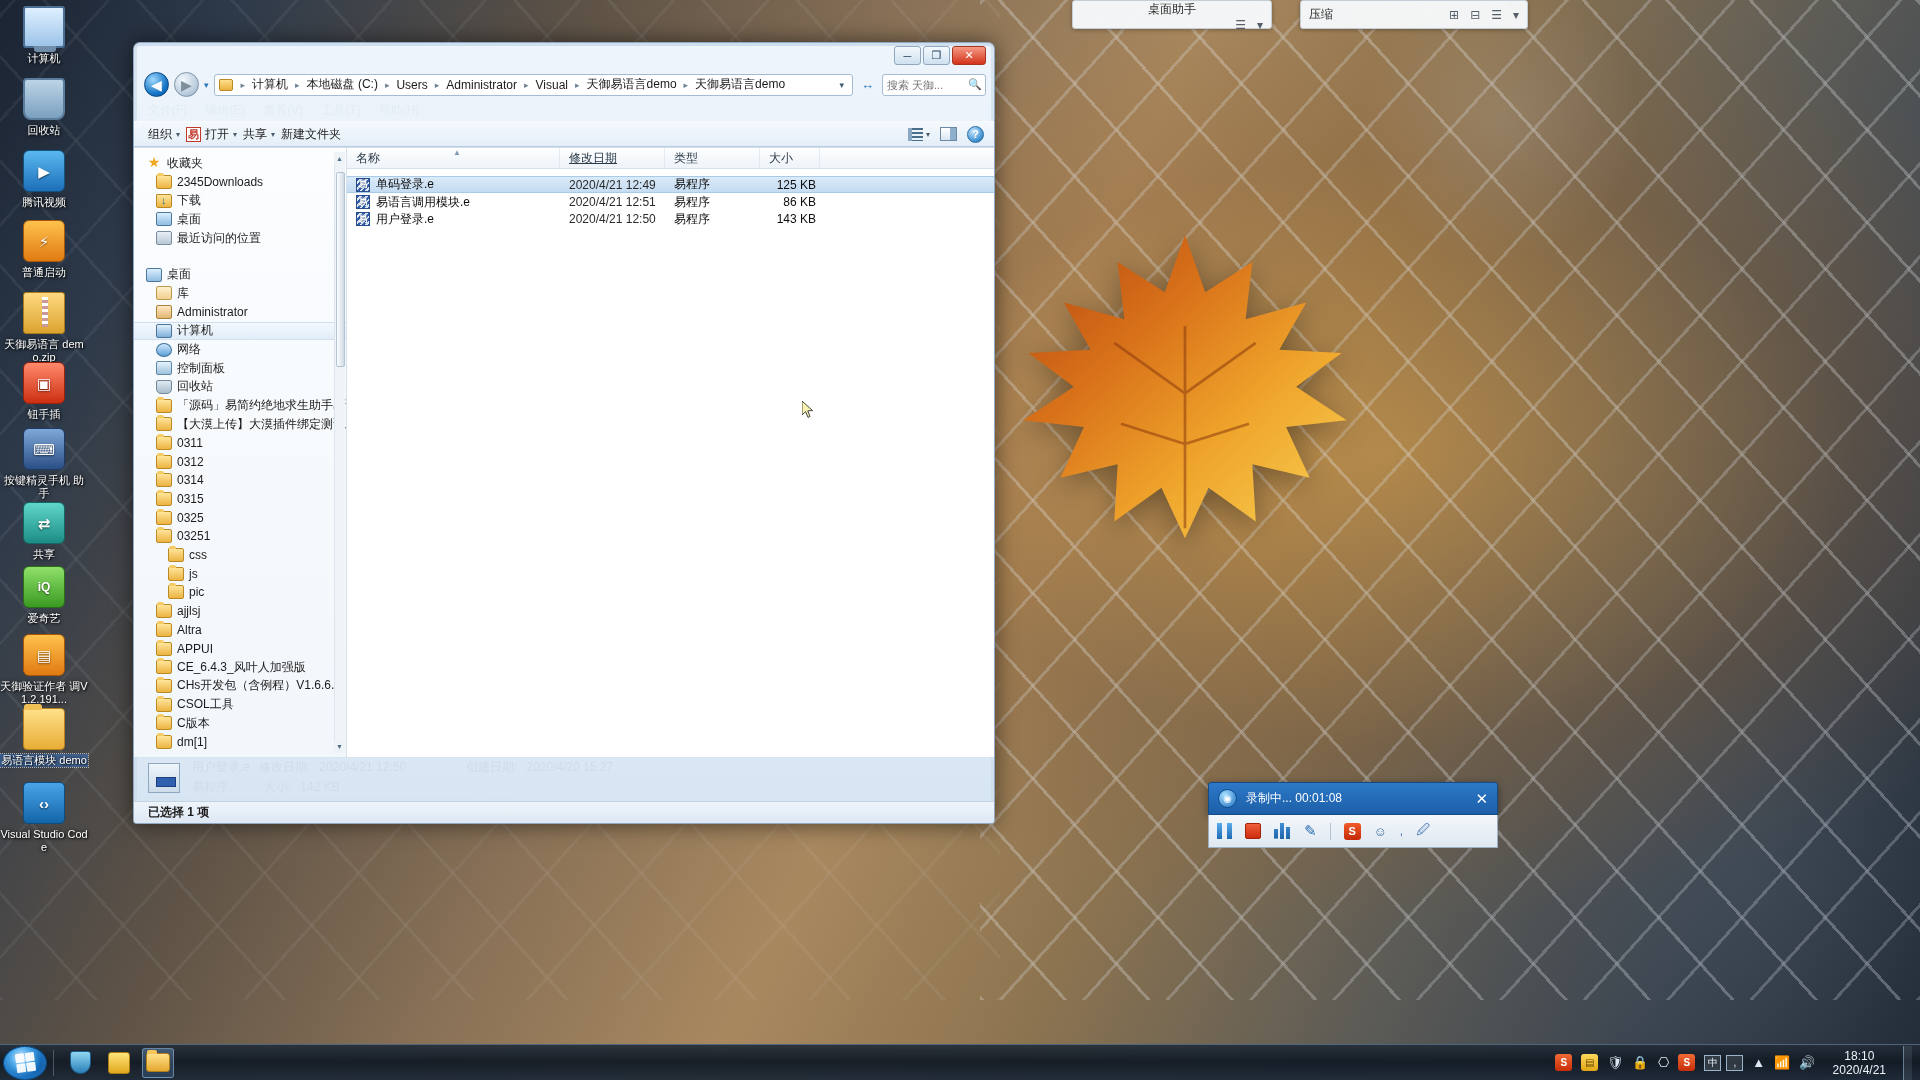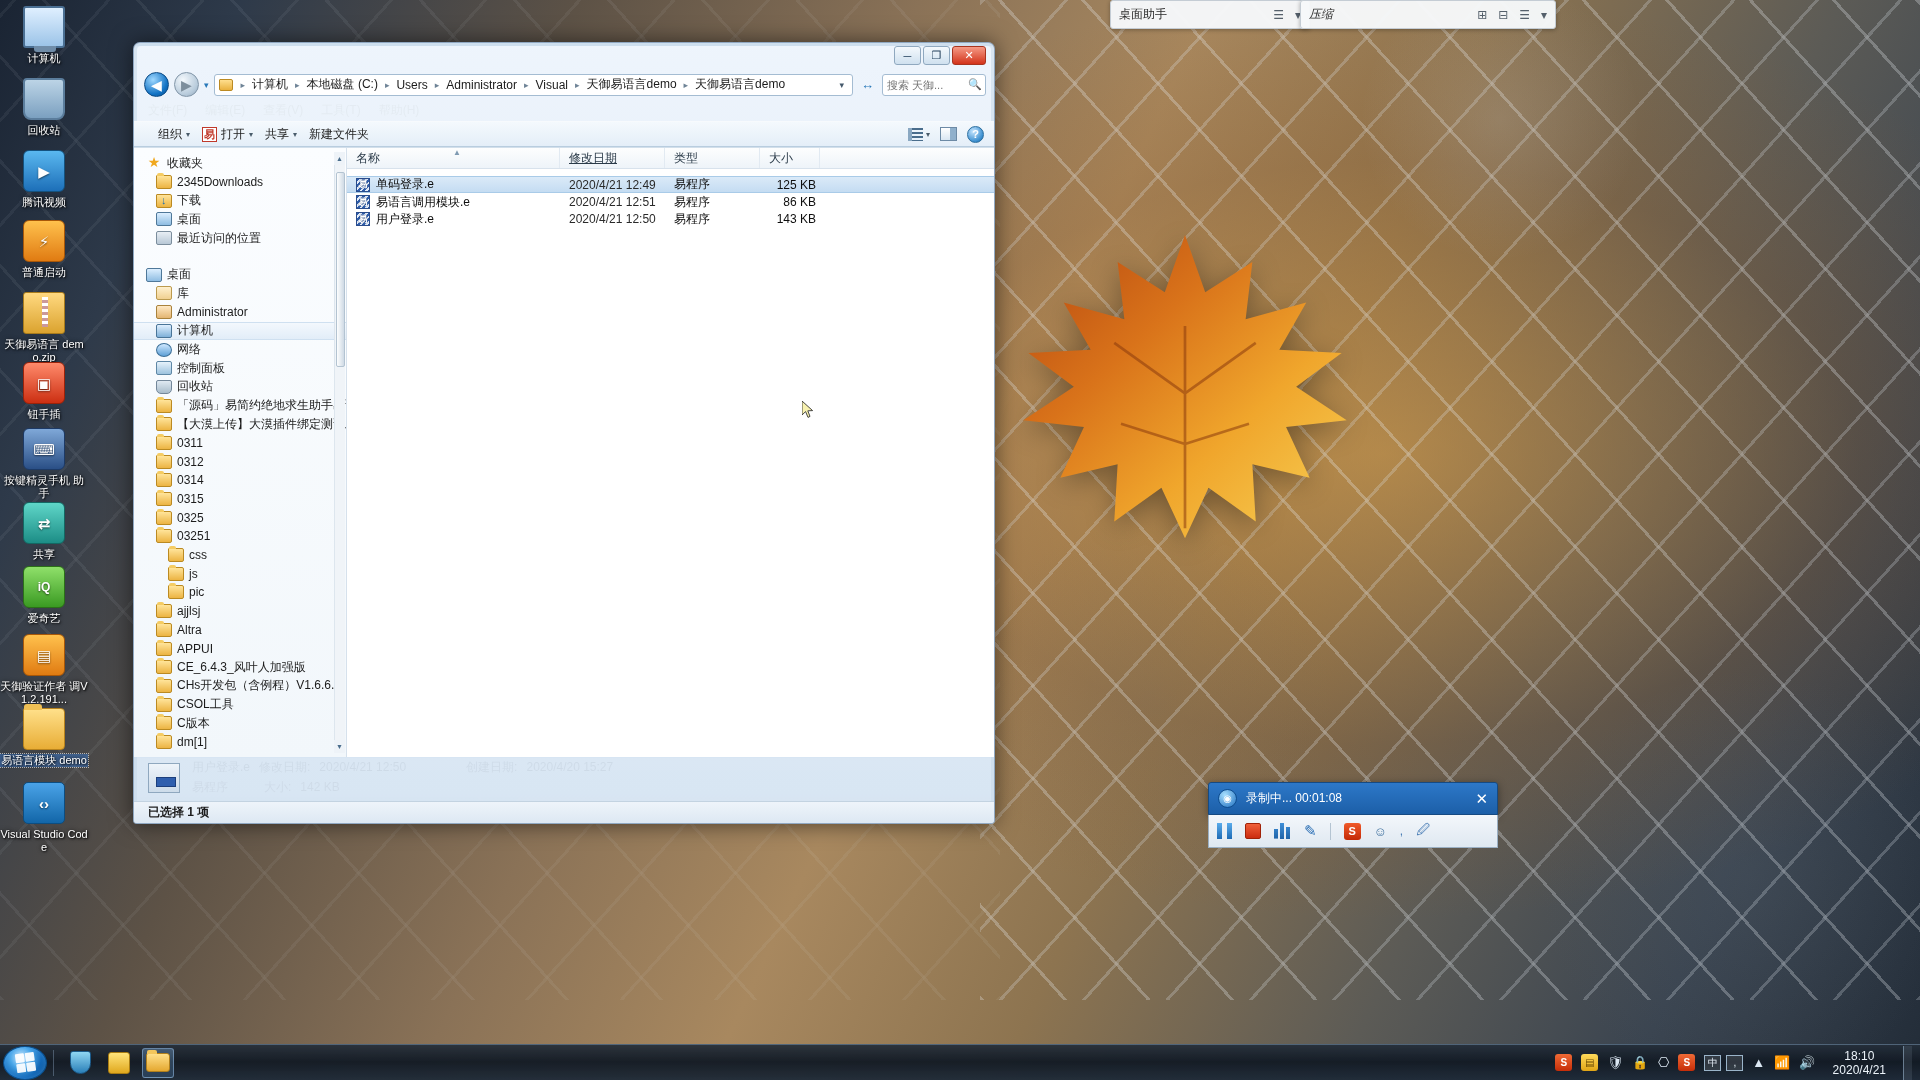--- a/index.html
+++ b/index.html
@@ -119,21 +119,21 @@
     width: 104px; height: 22px; background:#fff; border:1px solid #a4bcd2; border-radius:3px;
     display:flex; align-items:center; padding:0 4px; gap:3px;
   }
   .searchbox input { border:0; outline:0; width:78px; font-size:11px; color:#9aa3ab; font-family: inherit; background: transparent;}
   .srch-ico { color:#3c6d9c; font-size:11px; }
 
   .menubar { height: 22px; display:flex; align-items:center; padding-left:14px; gap:18px; font-size:12px; color:#1d1d1d; }
   .menubar span { cursor:pointer; }
 
   .toolbar {
-    height: 26px; display:flex; align-items:center; padding-left:24px; gap:12px; font-size:12px; color:#1d1d1d;
+    height: 26px; display:flex; align-items:center; padding-left:14px; gap:6px; font-size:12px; color:#1d1d1d;
     border-top: 1px solid rgba(255,255,255,0.7);
     background: linear-gradient(#f4f9fd, #e4eef8);
     border-bottom: 1px solid #b9cddf;
     position: relative;
   }
   .tbitem { display:flex; align-items:center; gap:4px; cursor:pointer; }
   .caret { font-size:8px; color:#4a5c6b; }
   .eicon { width:15px; height:15px; background:#fff; border:1px solid #c0392b; display:flex; align-items:center; justify-content:center;
     color:#c0392b; font-size:11px; font-weight:bold; line-height:1;}
   .tb-right { position:absolute; right: 10px; display:flex; align-items:center; gap:10px; }
@@ -220,22 +220,22 @@
     background: linear-gradient(#eef4fa,#dde8f3); border-top:1px solid #c3d3e1;
     display:flex; align-items:center; padding-left:14px; font-size:12px; color:#1c1c1c;font-weight:bold;
   }
 
   
   .topbar {
     position:absolute; height: 29px; background: rgba(246,248,250,0.97);
     border:1px solid #c4ccd4; border-radius:3px; display:flex; align-items:center;
     font-size:12px; color:#2b2b2b; box-shadow: 0 1px 4px rgba(0,0,0,0.3);
   }
-  .tb-assist { left: 1110px; top: 0px; width: 200px; padding: 0 8px; }
-  .tb-zip { left: 1300px; top: 0px; width: 256px; padding: 0 8px; font-style: italic; }
+  .tb-assist { left: 1072px; top: 0px; width: 200px; padding: 0 8px; flex-direction: column; }
+  .tb-zip { left: 1300px; top: 0px; width: 228px; padding: 0 8px; }
   .tb-ico { margin-left:auto; display:flex; gap:11px; color:#55606b; font-size:12px; cursor:pointer;}
   .tb-ico span { cursor:pointer; }
 
   
   .recbar {
     position:absolute; left:1208px; top:782px; width:290px; height:33px;
     background: linear-gradient(#2d78c8,#1c5fa8); border:1px solid #164a82;
     border-radius: 3px 3px 0 0; display:flex; align-items:center; padding:0 9px; gap:9px;
     color:#fff; font-size:12px; box-shadow: 0 2px 8px rgba(0,0,0,0.4);
   }

